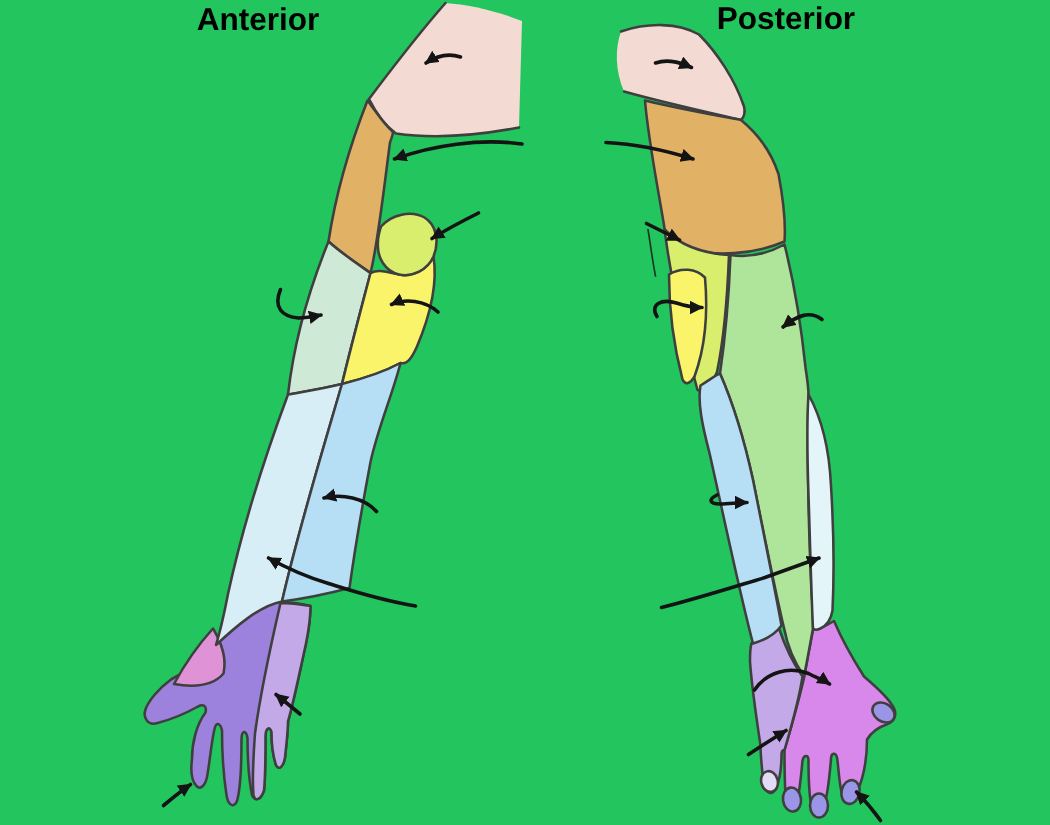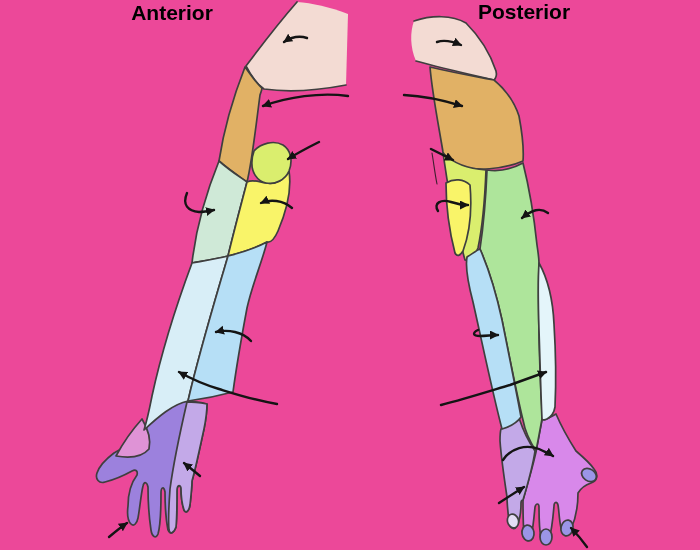--- a/index.html
+++ b/index.html
@@ -1,16 +1,16 @@
 <!DOCTYPE html>
 <html><head>
 <meta charset="utf-8">
 <style>
   html,body{margin:0;padding:0;background:#ffffff;}
-  .canvas{position:relative;width:700px;height:550px;background:#ec4899;overflow:hidden;
+  .canvas{position:relative;width:700px;height:550px;background:#22c55e;overflow:hidden;
           font-family:"Liberation Sans", sans-serif;}
   svg{display:block;}
   .region{stroke-width:1.7;stroke-linejoin:round;stroke-linecap:round;}
   .softfill{stroke:none;}
   .softedge{fill:none;stroke-width:1.7;stroke-linecap:round;}
   .arrowline{fill:none;stroke-width:2.4;stroke-linecap:round;}
   .thinline{fill:none;stroke-width:1.1;stroke-linecap:round;opacity:.8;}
   .title{font-weight:700;font-size:21px;text-anchor:middle;}
 </style>
 </head>

